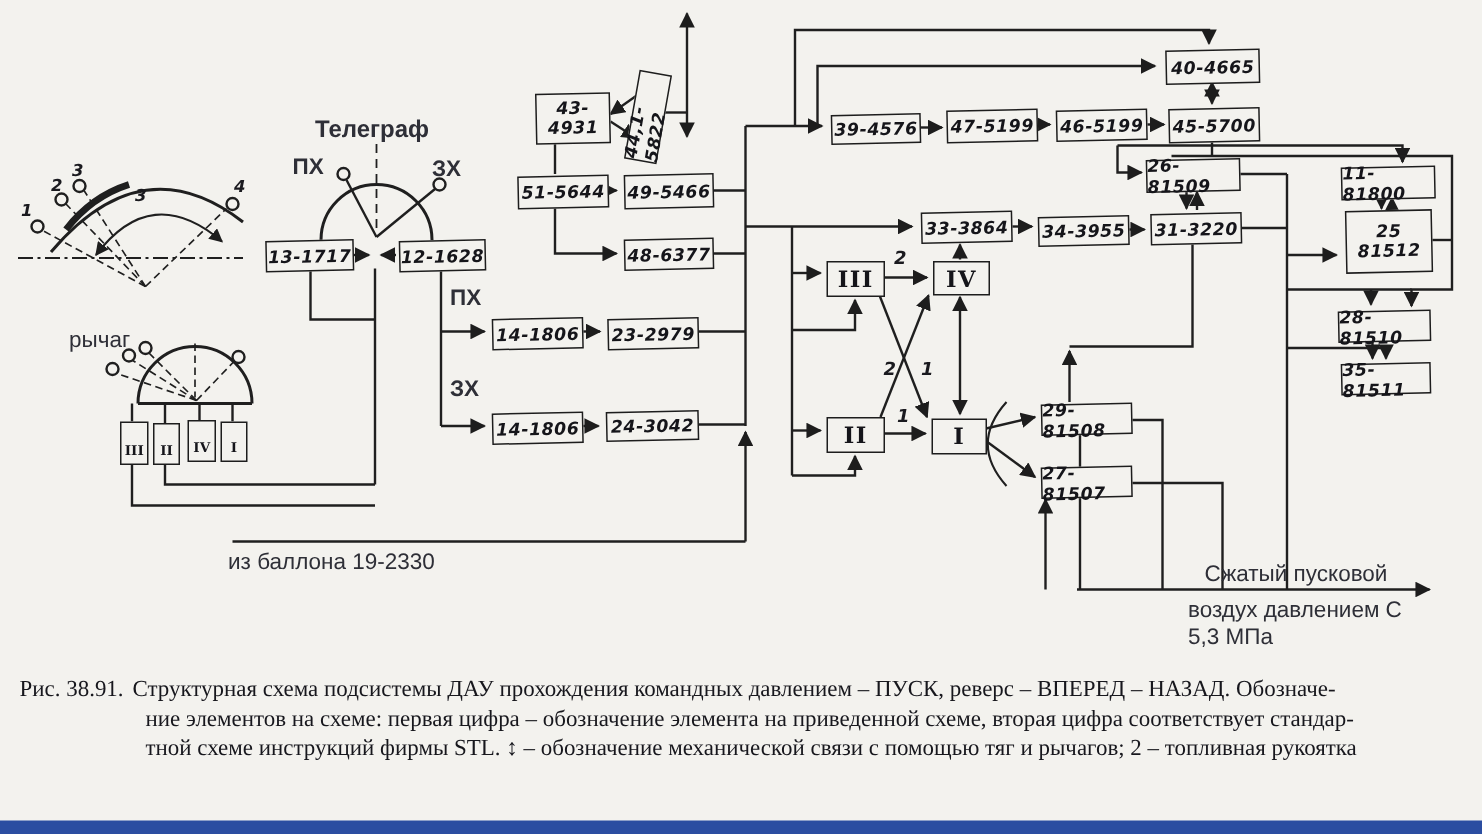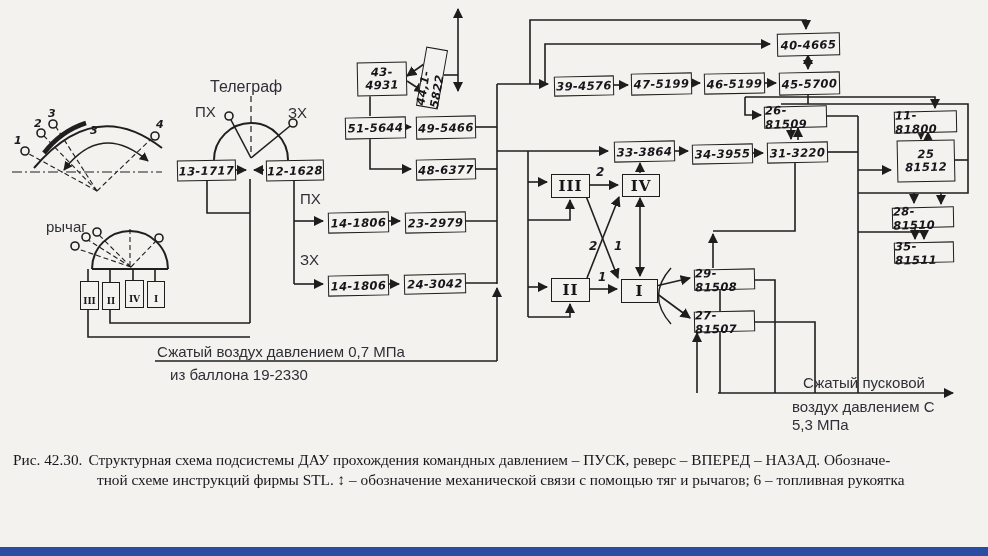--- a/index.html
+++ b/index.html
@@ -10,21 +10,21 @@
   .node{position:absolute;border:1.7px solid #1d1d1d;background:#f3f2ee;display:flex;align-items:center;justify-content:center;
         font:italic 700 11.5px "DejaVu Sans",sans-serif;letter-spacing:.4px;color:#15151a;transform:rotate(-1.2deg);}
   .node.two{flex-direction:column;line-height:13px;}
   .node.rot{transform:rotate(-80deg);}
   .vnode{position:absolute;border:1.8px solid #1d1d1d;background:#f3f2ee;display:flex;align-items:center;justify-content:center;
         font:700 15px "DejaVu Serif",serif;letter-spacing:1px;color:#15151a;}
   .slot{position:absolute;border:1.6px solid #1d1d1d;background:#f3f2ee;display:flex;align-items:flex-end;justify-content:center;
         font:700 9px "DejaVu Serif",serif;color:#15151a;padding-bottom:3px;}
   
   .lbl{position:absolute;color:#2e2f37;white-space:nowrap;font-size:15px;}
-  .lbl.b{font-weight:400;}
+  .lbl.b{font-weight:700;}
   .hand{position:absolute;font:italic 700 12px "DejaVu Sans",sans-serif;color:#1a1a1f;white-space:nowrap;}
   .hand.sm{font-size:11px;}
   
   .caption{position:absolute;left:13px;top:450px;width:968px;color:#17171d;
            font-family:"Liberation Serif",serif;font-size:15.3px;line-height:19.5px;}
   .cap-line{padding-left:84px;}
   .cap-line.first{padding-left:0;}
   .cap-label{padding-right:6px;}
   .footer-bar{position:absolute;left:0;bottom:0;width:988px;height:9px;background:#2b4da1;}
 </style>
@@ -211,35 +211,35 @@
   <div class="slot" style="left:102px;top:282px;width:16px;height:23px">II</div>
   <div class="slot" style="left:125px;top:280px;width:17px;height:23px">IV</div>
   <div class="slot" style="left:147px;top:281px;width:16px;height:22px">I</div>
 
   <div class="lbl b" style="left:210px;top:78px;font-size:16px">Телеграф</div>
   <div class="lbl b" style="left:195px;top:103px">ПХ</div>
   <div class="lbl b" style="left:288px;top:104px">ЗХ</div>
   <div class="lbl b" style="left:300px;top:190px">ПХ</div>
   <div class="lbl b" style="left:300px;top:251px">ЗХ</div>
   <div class="lbl" style="left:46px;top:218px">рычаг</div>
-  <div class="lbl" style="left:157px;top:343px">Сжатый воздух давлением 0,7 МПа</div>
-  <div class="lbl" style="left:170px;top:366px">из баллона 19-2330</div>
+  <div class="lbl" style="left:152px;top:366px">из баллона 19-2330</div>
   <div class="lbl" style="left:803px;top:374px">Сжатый пусковой</div>
   <div class="lbl" style="left:792px;top:398px">воздух давлением С</div>
   <div class="lbl" style="left:792px;top:416px">5,3 МПа</div>
 
   <div class="hand sm" style="left:14px;top:134px">1</div>
   <div class="hand sm" style="left:34px;top:117px">2</div>
   <div class="hand sm" style="left:48px;top:107px">3</div>
   <div class="hand sm" style="left:156px;top:118px">4</div>
   <div class="hand sm" style="left:90px;top:124px">3</div>
   <div class="hand" style="left:596px;top:165px">2</div>
   <div class="hand" style="left:589px;top:239px">2</div>
   <div class="hand" style="left:614px;top:239px">1</div>
   <div class="hand" style="left:598px;top:270px">1</div>
 
   <div class="caption">
-    <div class="cap-line first"><span class="cap-label">Рис. 42.30.</span><span>Структурная схема подсистемы ДАУ прохождения командных давлением – ПУСК, реверс – ВПЕРЕД – НАЗАД. Обозначе-</span></div>
-    <div class="cap-line">тной схеме инструкций фирмы STL. ↕ – обозначение механической связи с помощью тяг и рычагов; 6 – топливная рукоятка</div>
+    <div class="cap-line first"><span class="cap-label">Рис. 38.91.</span><span>Структурная схема подсистемы ДАУ прохождения командных давлением – ПУСК, реверс – ВПЕРЕД – НАЗАД. Обозначе-</span></div>
+    <div class="cap-line">ние элементов на схеме: первая цифра – обозначение элемента на приведенной схеме, вторая цифра соответствует стандар-</div>
+    <div class="cap-line">тной схеме инструкций фирмы STL. ↕ – обозначение механической связи с помощью тяг и рычагов; 2 – топливная рукоятка</div>
   </div>
 
   <div class="footer-bar"></div>
 </div>
 
 </body></html>

